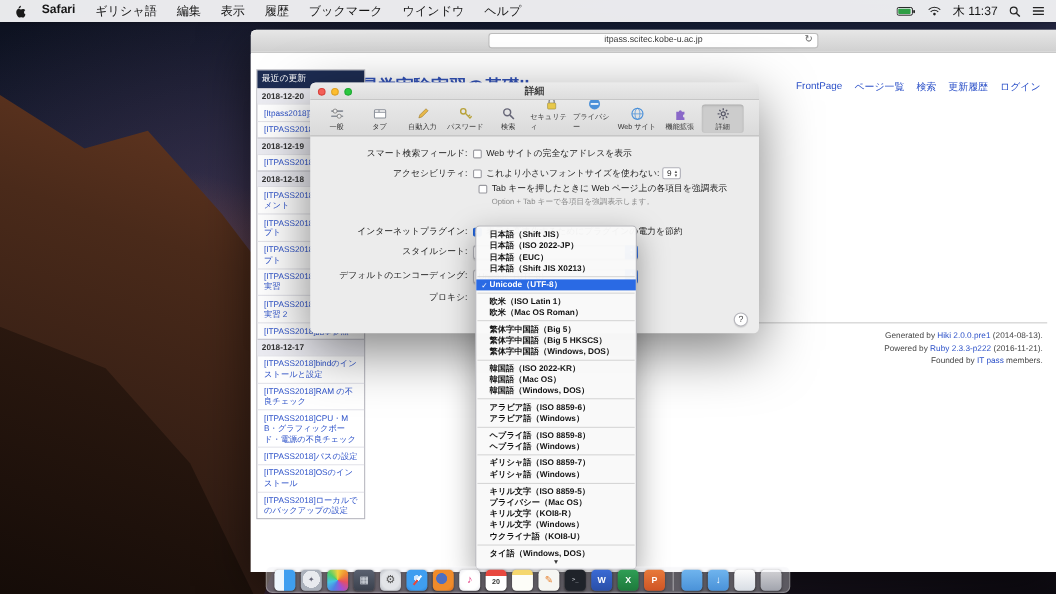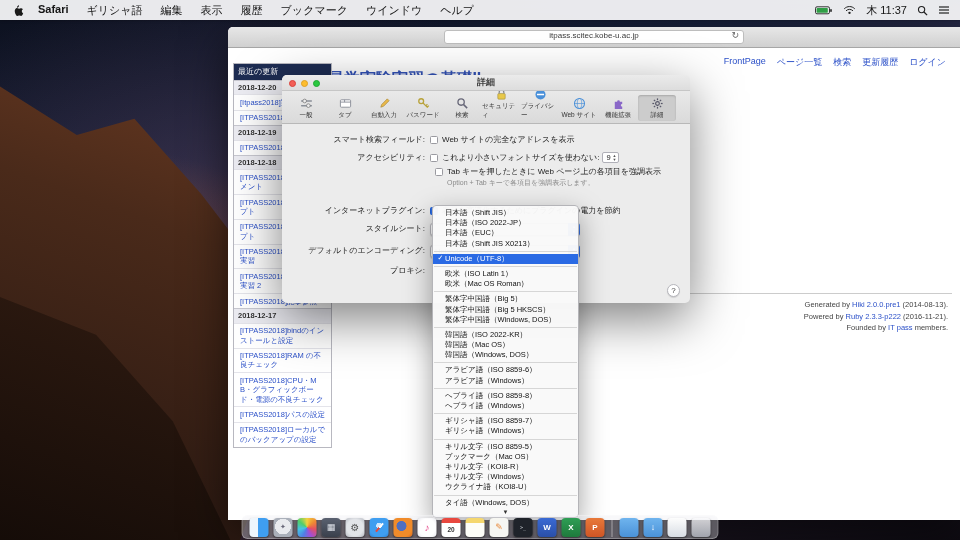--- a/index.html
+++ b/index.html
@@ -31,21 +31,21 @@
   
   .safari{position:absolute;left:228px;top:27px;width:732px;height:493px;z-index:1;
     background:#fff;border-radius:5px 0 0 0;box-shadow:0 12px 45px rgba(0,0,0,.55);}
   .s-toolbar{height:21px;background:linear-gradient(#e7e7e7,#d0d0d0);
     border-bottom:1px solid #a6a6a6;border-radius:5px 0 0 0;
     display:flex;align-items:center;justify-content:center;}
   .addr{width:300px;height:14px;background:#fff;border:1px solid #bdbdbd;border-radius:3px;
     display:flex;align-items:flex-start;justify-content:center;font-size:8px;color:#3a3a3a;position:relative;}
   .addr .reload{position:absolute;right:4px;font-size:9px;color:#666;line-height:1;}
   .page{position:absolute;top:22px;left:0;right:0;bottom:0;background:#fff;overflow:hidden;}
-  .wiki-nav{position:absolute;top:7px;right:14px;display:flex;gap:11px;font-size:9px;text-align:center;}
+  .wiki-nav{position:absolute;top:24px;right:14px;display:flex;gap:11px;font-size:9px;text-align:center;}
   .wiki-link{color:#2b50c8;cursor:pointer;white-space:nowrap;}
   .page-title{position:absolute;top:20px;left:84px;font-size:16px;font-weight:bold;color:#3353b8;}
   .sidebar{position:absolute;left:5px;top:14px;width:99px;background:#fff;
     border:1px solid #b8b8c0;font-size:7.5px;line-height:1.25;}
   .sb-header{background:#1d2c52;color:#fff;padding:3px 4px;font-size:8px;}
   .sb-date{background:#ececf2;color:#333;font-weight:bold;padding:2px 4px;border-top:1px solid #c8c8d0;}
   .sb-link{color:#2b50c8;padding:2.5px 4px 2.5px 6px;border-top:1px solid #e4e4ea;
     word-break:break-all;cursor:pointer;}
   .footer-rule{position:absolute;left:112px;right:8px;top:244px;border-top:1px solid #ccc;}
   .wiki-footer{position:absolute;right:12px;top:250px;text-align:right;font-size:7.5px;color:#444;line-height:1.55;}
@@ -89,21 +89,21 @@
     border-radius:0 3px 3px 0;color:#fff;display:flex;flex-direction:column;align-items:center;
     justify-content:center;font-size:4px;line-height:1.05;}
   .help-btn{position:absolute;right:10px;bottom:6px;width:13px;height:13px;border-radius:50%;
     background:#fff;border:1px solid #b6b6bc;display:flex;align-items:center;justify-content:center;
     font-size:8px;color:#444;cursor:pointer;box-shadow:0 1px 1px rgba(0,0,0,.12);}
 
   
   .enc-menu{position:absolute;left:432px;top:205px;width:147px;z-index:10;
     background:rgba(249,249,249,.97);border:1px solid #b4b4b8;border-radius:4px;
     box-shadow:0 10px 28px rgba(0,0,0,.38);padding:2px 0;font-size:7.5px;color:#111;}
-  .menu-item{display:flex;align-items:flex-start;height:10.2px;padding:0 8px 0 3px;white-space:nowrap;cursor:pointer;}
+  .menu-item{display:flex;align-items:flex-end;height:10.2px;padding:0 8px 0 3px;white-space:nowrap;cursor:pointer;font-weight:bold;}
   .menu-check{width:9px;text-align:center;font-size:7px;flex:none;}
   .menu-item.selected{background:#2a6ae4;color:#fff;}
   .menu-sep{height:1px;background:#d6d6d6;margin:2px 1px;}
   .menu-more{text-align:center;font-size:6px;color:#333;padding:1px 0 0;}
 
   
   .dock{position:absolute;left:50%;transform:translateX(-50%);bottom:1px;height:24px;z-index:20;
     background:rgba(235,235,242,.35);border:1px solid rgba(255,255,255,.28);border-radius:6px;
     display:flex;align-items:center;gap:5px;padding:0 7px;}
   .dock-icon{width:19px;height:19px;border-radius:4px;display:flex;align-items:center;justify-content:center;
@@ -205,20 +205,21 @@
             <div class="sb-link">[ITPASS2018]実習スクリプト</div>
             <div class="sb-link">[ITPASS2018]演習スクリプト</div>
             <div class="sb-link">[ITPASS2018]UNIX 操作実習</div>
             <div class="sb-link">[ITPASS2018]UNIX 操作実習 2</div>
             <div class="sb-link">[ITPASS2018]記事参照</div>
             <div class="sb-date">2018-12-17</div>
             <div class="sb-link">[ITPASS2018]bindのインストールと設定</div>
             <div class="sb-link">[ITPASS2018]RAM の不良チェック</div>
             <div class="sb-link">[ITPASS2018]CPU・MB・グラフィックボード・電源の不良チェック</div>
             <div class="sb-link">[ITPASS2018]パスの設定</div>
+            <div class="sb-link">[ITPASS2018]OSのインストール</div>
             <div class="sb-link">[ITPASS2018]ローカルでのバックアップの設定</div>
           </div>
       </div>
       <div class="footer-rule"></div>
       <div class="wiki-footer">
           <div><span>Generated by </span><span class="foot-link">Hiki 2.0.0.pre1</span><span> (2014-08-13).</span></div>
           <div><span>Powered by </span><span class="foot-link">Ruby 2.3.3-p222</span><span> (2016-11-21).</span></div>
           <div><span>Founded by </span><span class="foot-link">IT pass</span><span> members.</span></div>
         </div>
     </div>
@@ -470,21 +471,21 @@
           <span class="menu-check"></span>
           <span>ギリシャ語（Windows）</span>
         </div>
         <div class="menu-sep"></div>
         <div class="menu-item">
           <span class="menu-check"></span>
           <span>キリル文字（ISO 8859-5）</span>
         </div>
         <div class="menu-item">
           <span class="menu-check"></span>
-          <span>ブックマーク（Mac OS）</span>
+          <span>プライバシー（Mac OS）</span>
         </div>
         <div class="menu-item">
           <span class="menu-check"></span>
           <span>キリル文字（KOI8-R）</span>
         </div>
         <div class="menu-item">
           <span class="menu-check"></span>
           <span>キリル文字（Windows）</span>
         </div>
         <div class="menu-item">

